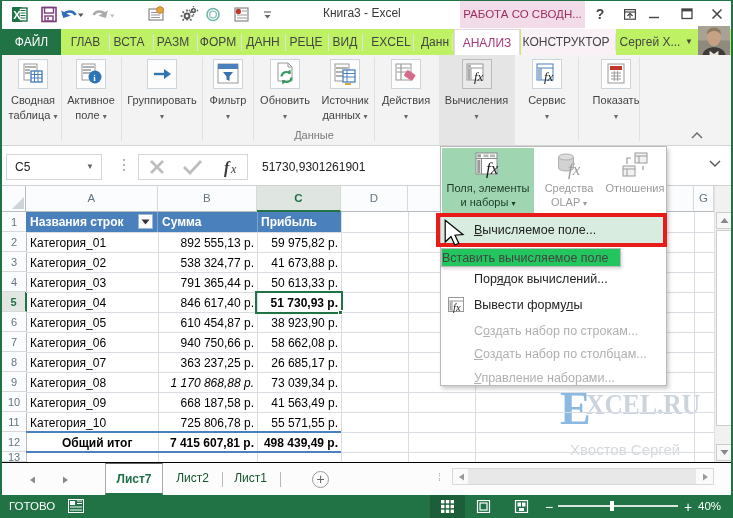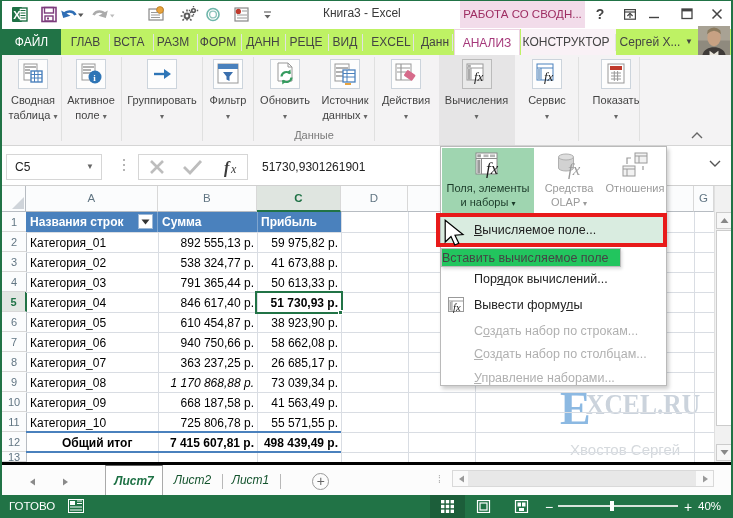--- a/index.html
+++ b/index.html
@@ -35,21 +35,21 @@
 .rowhdr{position:absolute;left:0;width:25px;background:#fbfcfd;border-right:1px solid #b7bcc2;border-bottom:1px solid #d8d8d8;color:#617583;font-size:11px;text-align:center;}
 .pt{position:absolute;font-size:12px;font-weight:bold;color:#fff;white-space:nowrap;}
 .ct{position:absolute;font-size:12px;color:#000;white-space:nowrap;line-height:16px;}
 .ct.r{text-align:right;}
 .ct.b{font-weight:bold;}
 .colhdr.sel{background:#dfe5e0;color:#1e7145;border-bottom:2px solid #217346;font-weight:bold;}
 .rowhdr.selr{background:#e1e6e2;color:#1e7145;border-right:2px solid #217346;font-weight:bold;}
 
 #vscroll{left:714px;top:186px;width:18px;height:276px;background:#f1f1f1;border-left:1px solid #e0e0e0;}
 
-#sheettabs{left:2px;top:462px;width:729px;height:33px;background:#fcfcfc;border-top:3px solid #000000;font-style:italic;}
+#sheettabs{left:2px;top:462px;width:729px;height:33px;background:#fcfcfc;border-top:1px solid #000000;}
 .stab{position:absolute;top:0;height:32px;line-height:31px;font-size:12px;color:#14532d;text-align:center;}
 
 #statusbar{left:0px;top:495px;width:733px;height:23px;background:#217346;color:#fff;font-size:11px;}
 
 .wm{position:absolute;}
 #wmE{left:558px;top:196px;font-size:46px;font-weight:bold;color:#70a8dc;opacity:0.8;font-family:"Liberation Serif",serif;}
 #wm1{left:584px;top:202px;font-size:29px;font-weight:bold;color:#c6cfd9;opacity:0.9;font-family:"Liberation Serif",serif;transform:scaleX(0.88);transform-origin:left;}
 #wm2{left:574px;top:240px;font-size:15px;color:#d5d9dd;}
 #wm3{left:568px;top:255px;font-size:15px;color:#d5d9dd;}
 

